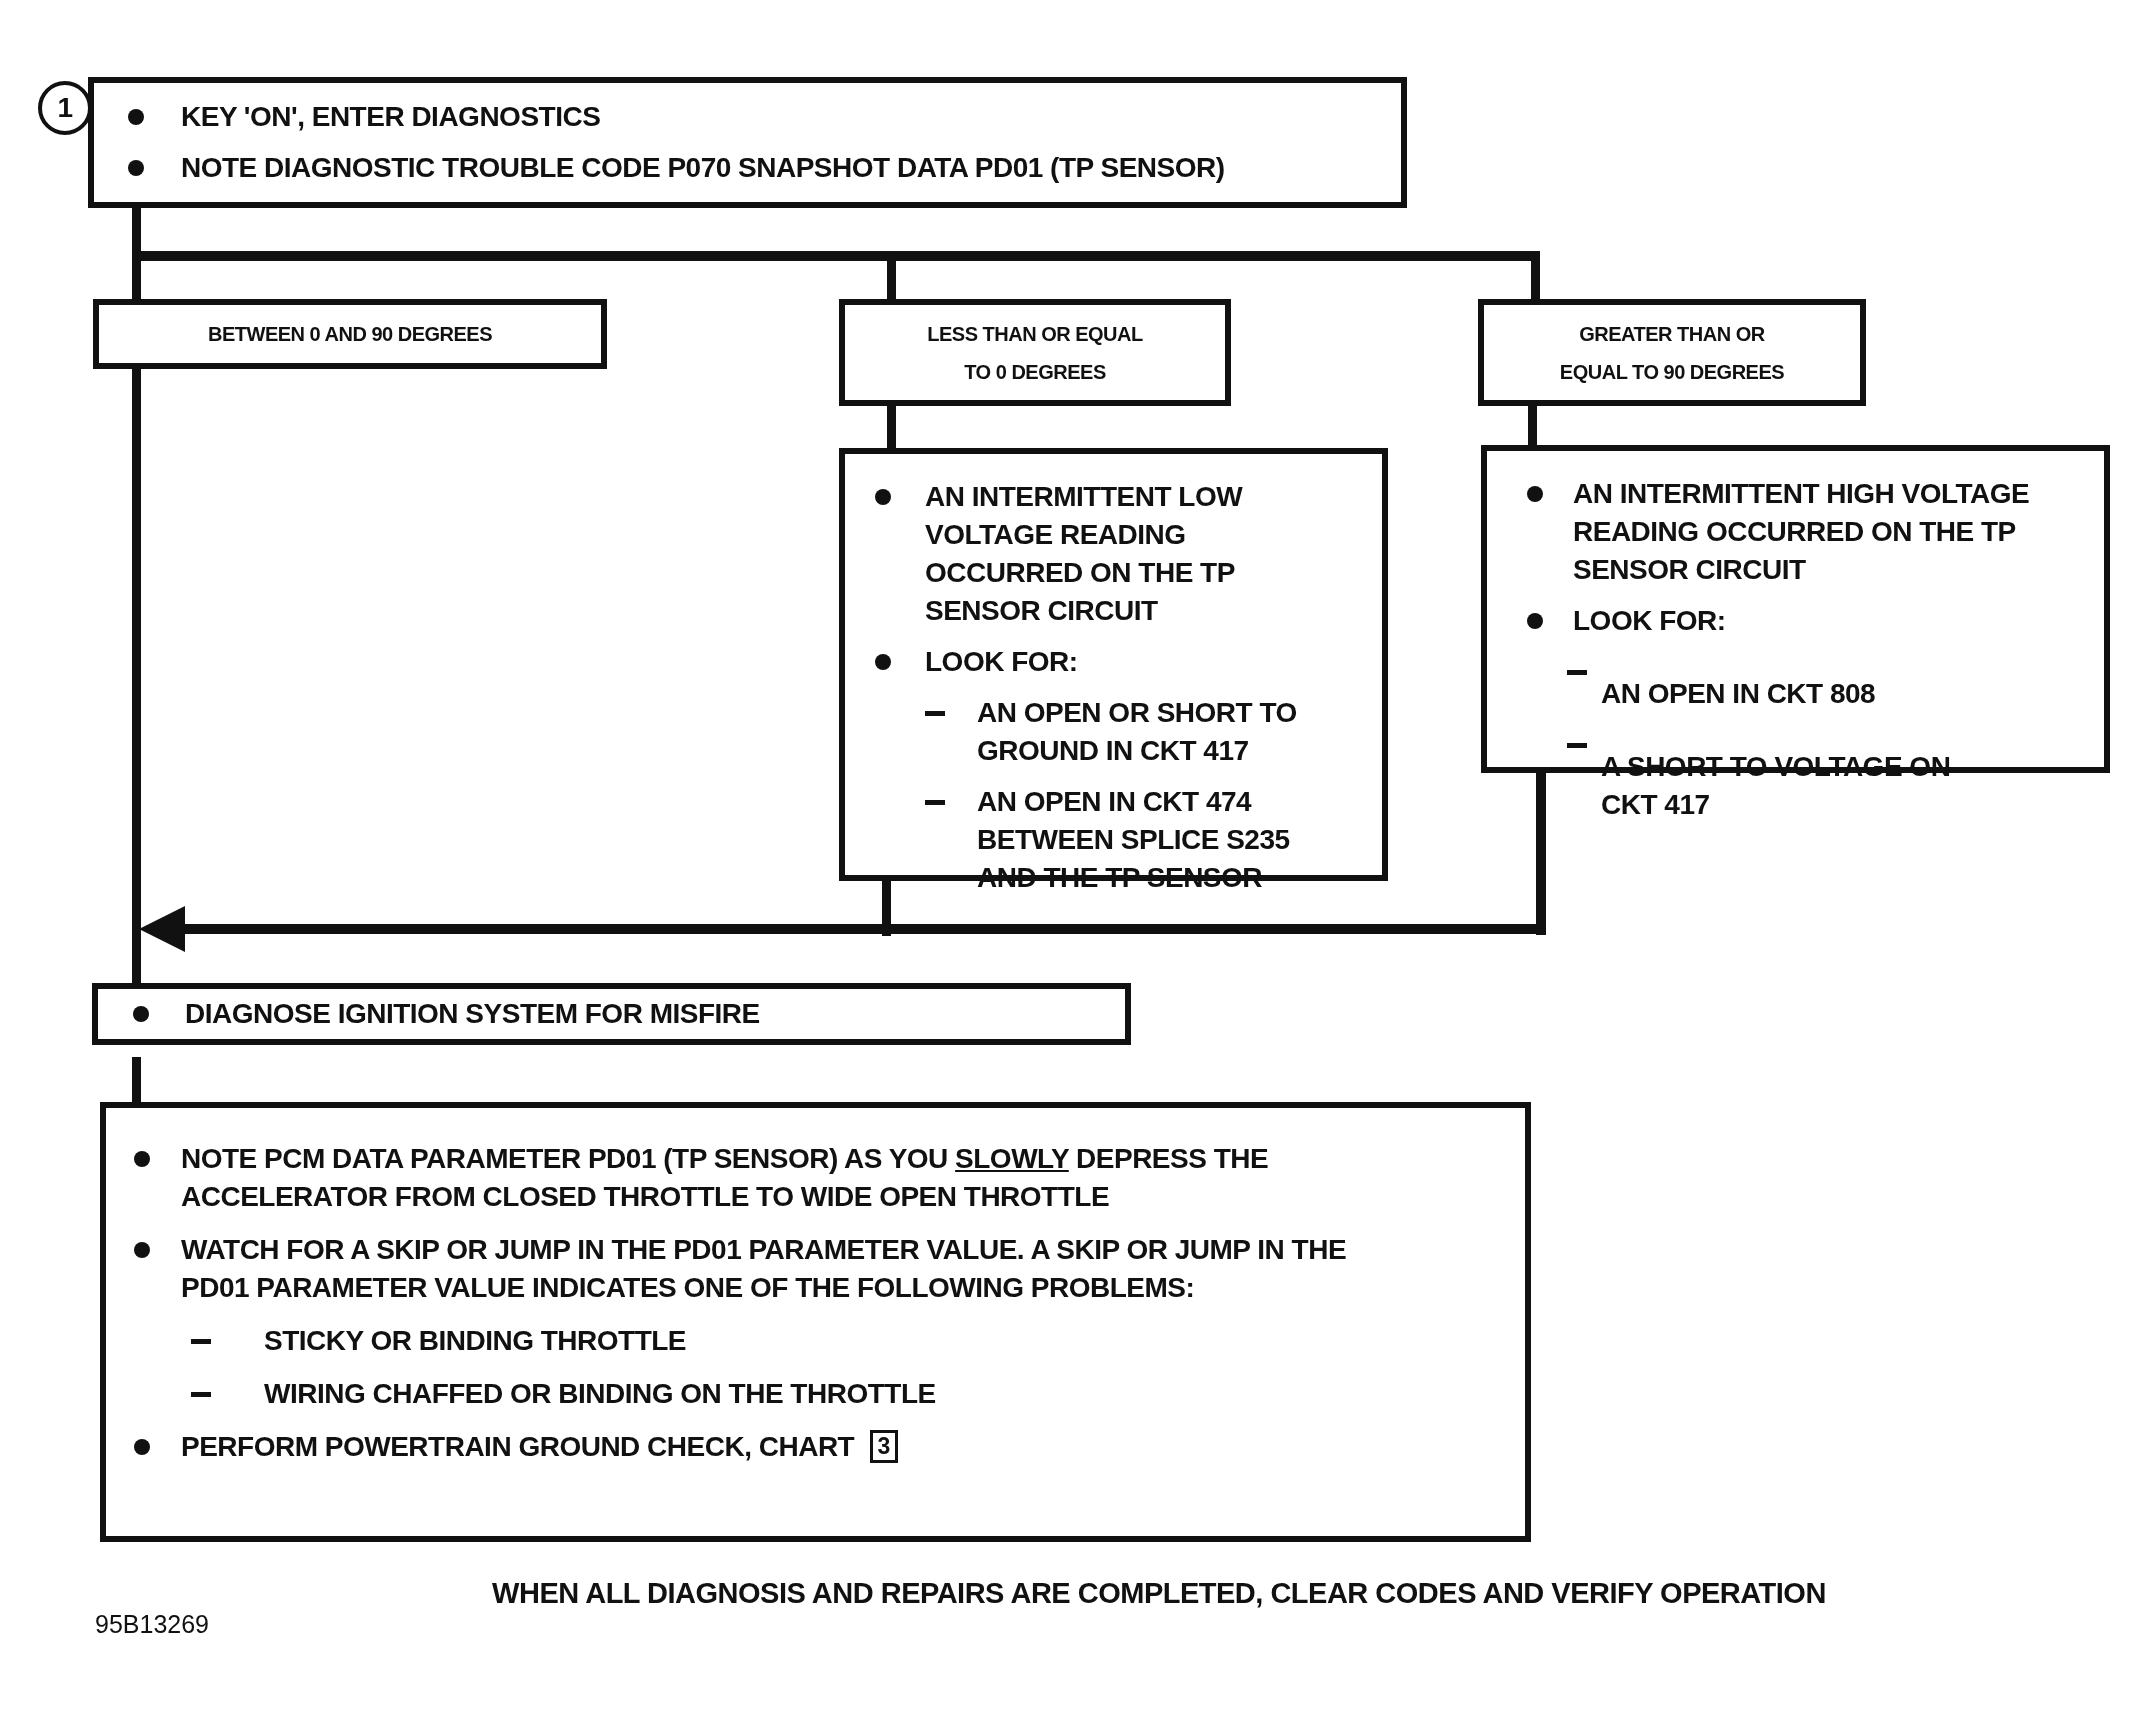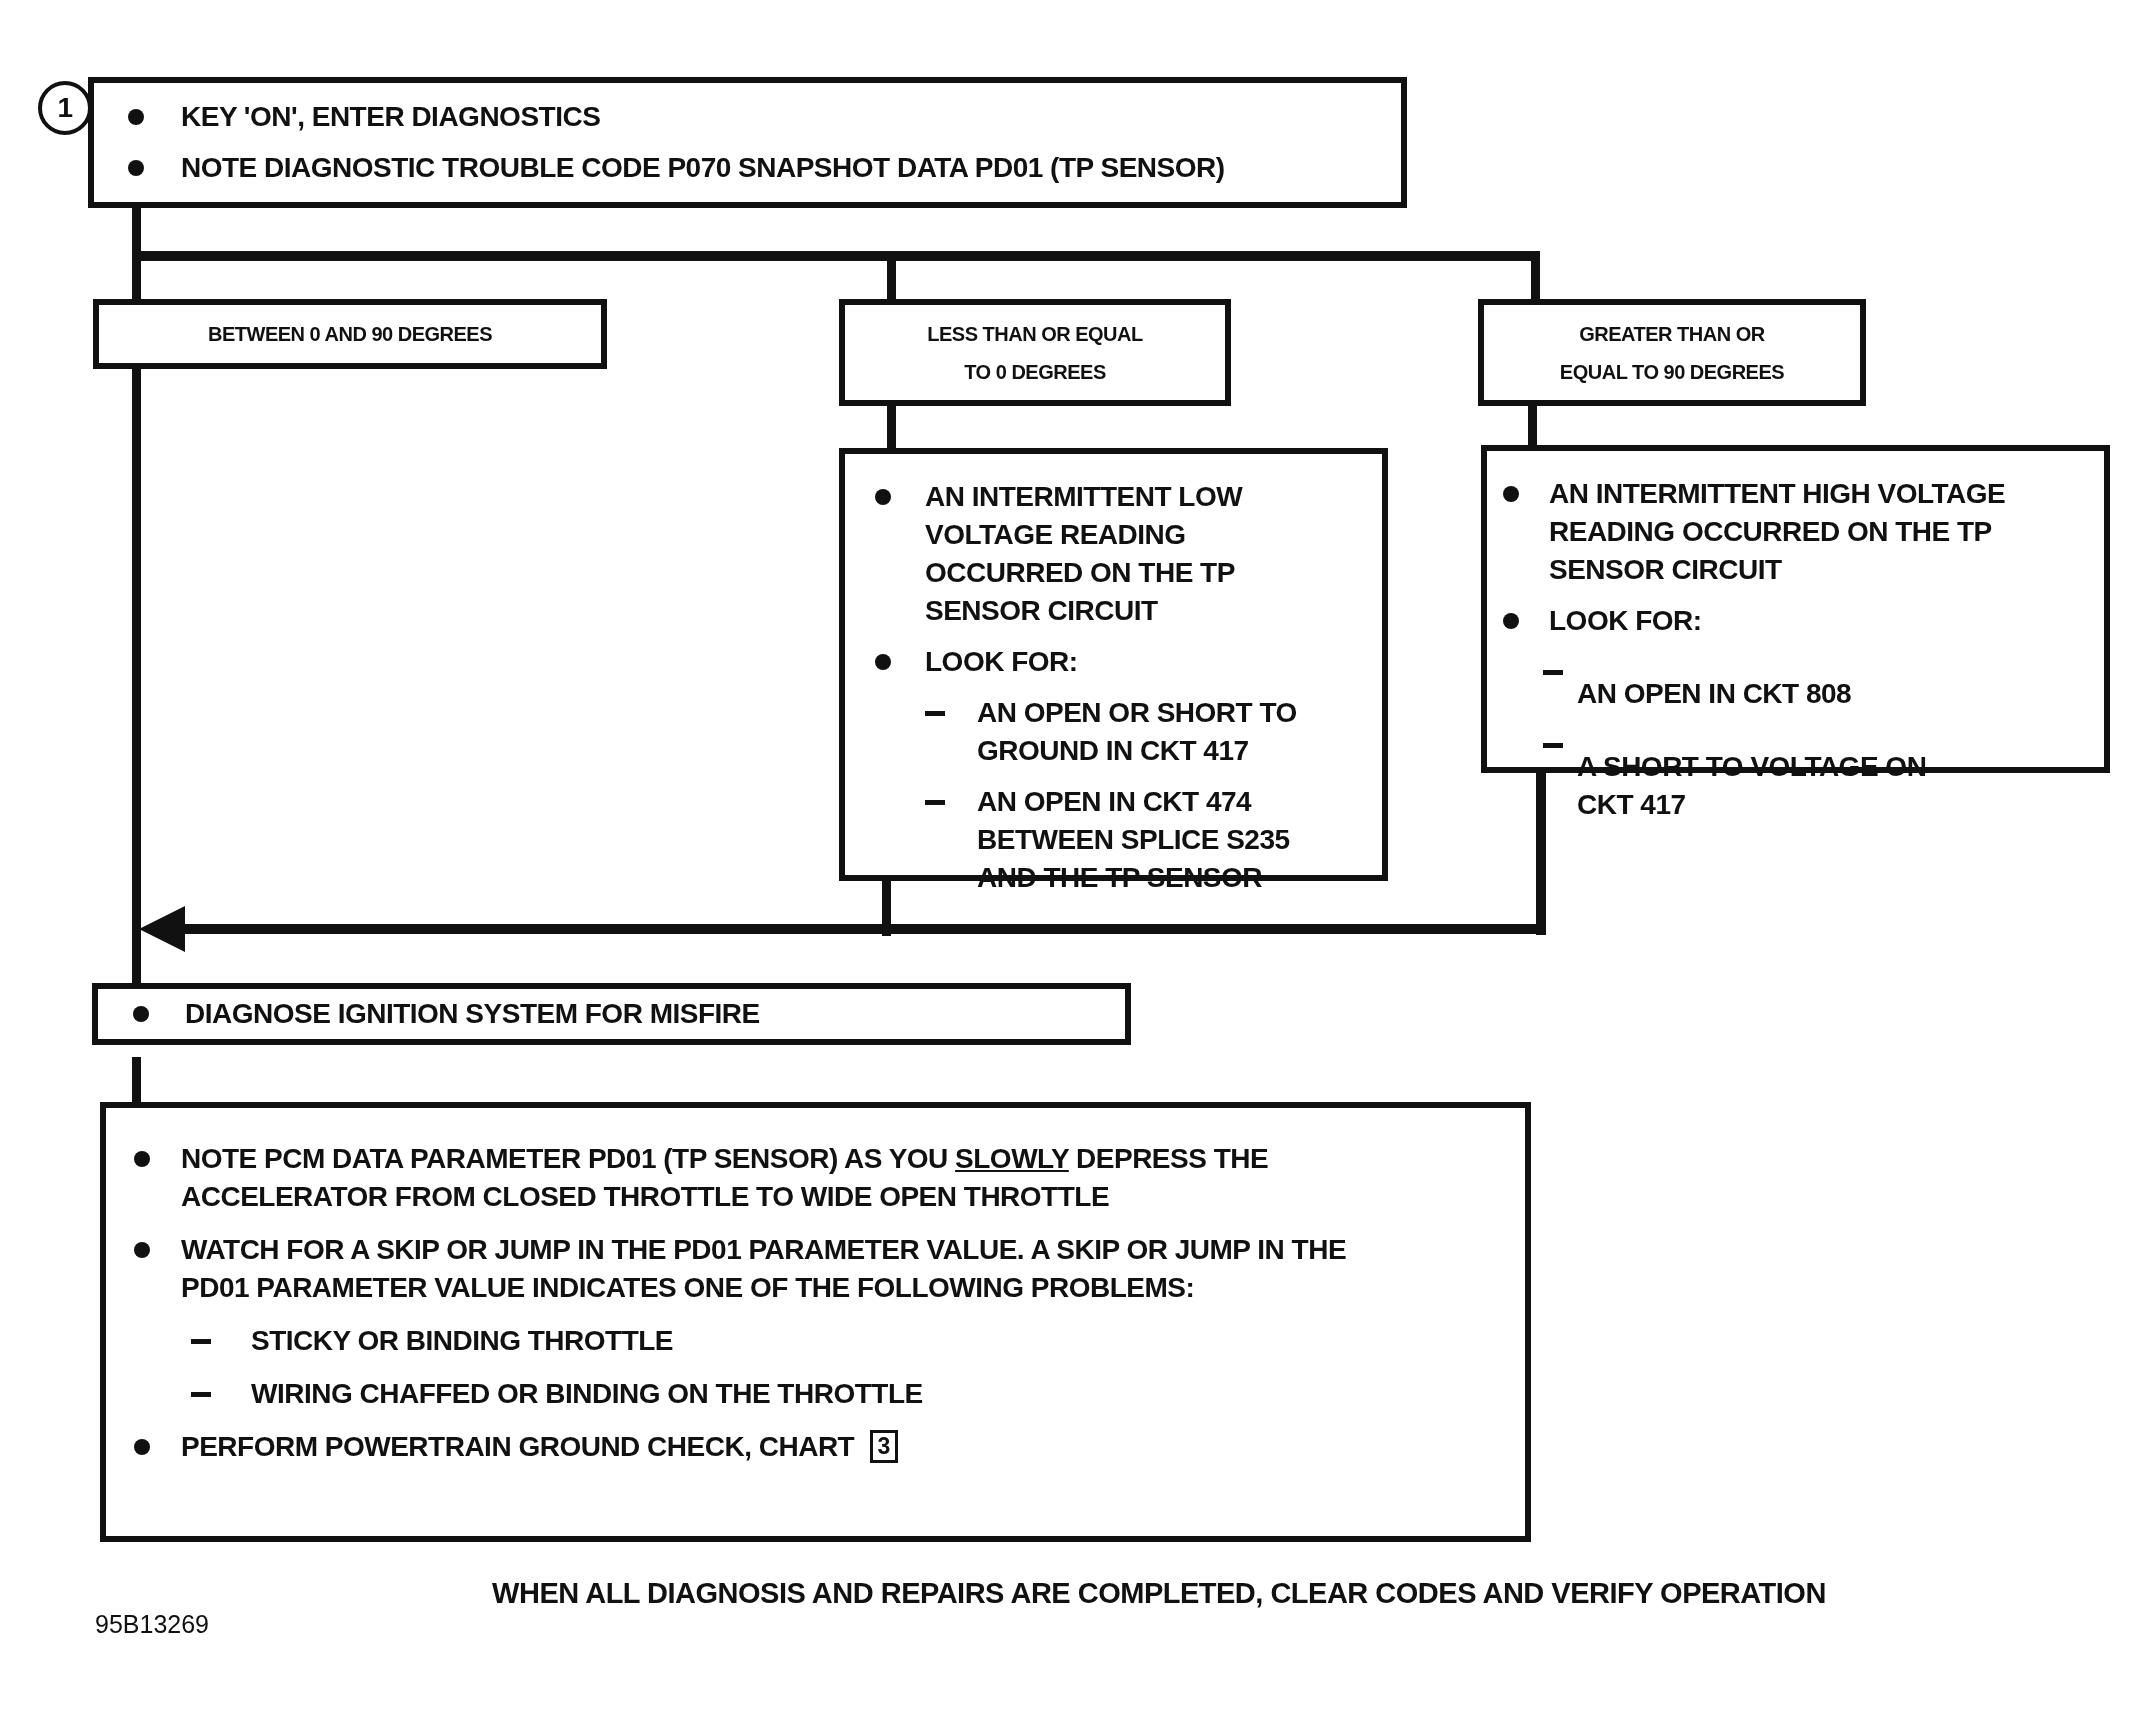--- a/index.html
+++ b/index.html
@@ -35,42 +35,42 @@
   }
   .start-box .txt { margin-left:37px; }
   .branch {
     display:flex; flex-direction:column; align-items:center; justify-content:center;
   }
   .branch-between { left:93px;  top:299px; width:514px; height:70px;  }
   .branch-less    { left:839px; top:299px; width:392px; height:107px; }
   .branch-greater { left:1478px;top:299px; width:388px; height:107px; }
   .detail-box { padding-top:24px; }
   .detail-low  { left:839px;  top:448px; width:549px; height:433px; padding-left:30px; }
-  .detail-high { left:1481px; top:445px; width:629px; height:328px; padding-left:16px; }
+  .detail-high { left:1481px; top:445px; width:629px; height:328px; padding-left:40px; }
   .detail-low  .row + .row { margin-top:13px; }
   .detail-high .row + .row { margin-top:13px; }
   .detail-low  .main-txt { margin-left:34px; max-width:350px; }
   .detail-high .main-txt { margin-left:30px; max-width:498px; }
   .detail-low  .sub { margin-left:50px; }
   .detail-low  .sub .txt { margin-left:32px; max-width:353px; }
   .detail-high .sub { margin-left:40px;flex-direction:column; }
   .detail-high .sub .txt { margin-left:34px; max-width:388px; }
   .diagnose-box {
     left:92px; top:983px; width:1039px; height:62px;
     display:flex; align-items:center; padding-left:35px;
   }
   .diagnose-box .bullet { margin-top:0; }
   .diagnose-box .txt { margin-left:36px; }
   .final-box {
     left:100px; top:1102px; width:1431px; height:440px;
     padding:32px 30px 0 28px;
   }
   .final-box .row + .row { margin-top:15px; }
   .final-box .main-txt { margin-left:31px; max-width:1214px; }
-  .final-box .sub { margin-left:57px; }
+  .final-box .sub { margin-left:57px;gap:13px; }
   .final-box .sub .txt { margin-left:40px; }
   .emph { text-decoration:underline; }
   .chart-ref {
     display:inline-block; border:3px solid #111111;
     font-size:23px; line-height:27px; padding:0 5px; margin-left:8px;
     vertical-align:2px;
   }
   .arrow-head {
     position:absolute; left:139px; top:906px; width:0; height:0;
     border-top:23px solid transparent; border-bottom:23px solid transparent;

